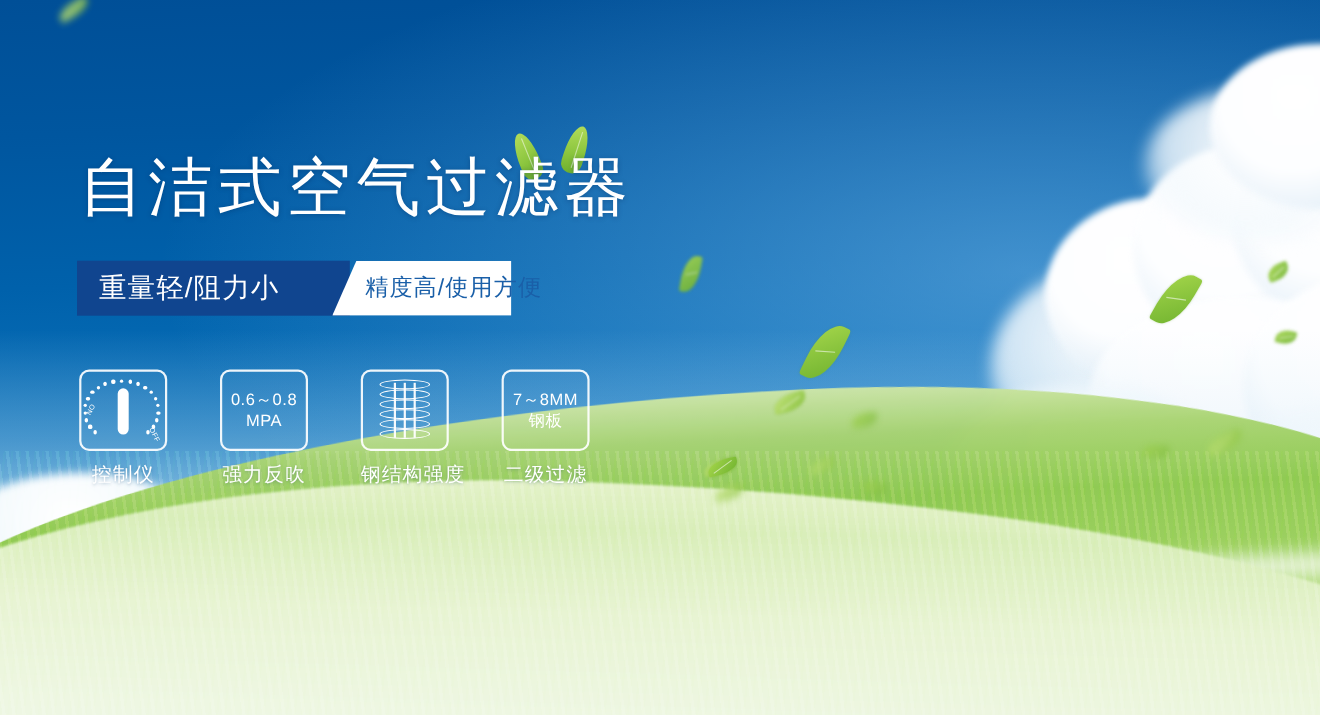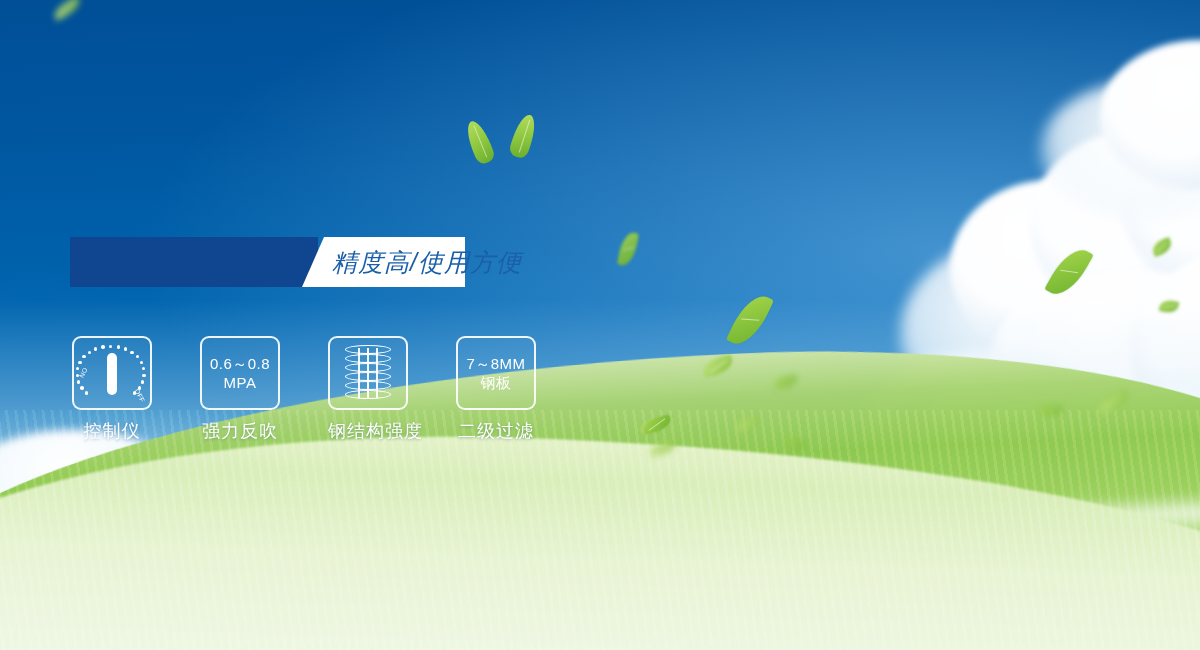--- a/index.html
+++ b/index.html
@@ -132,21 +132,21 @@
     position:absolute; left:232px; top:0; height:50px; width:163px;
     background:#ffffff;
     clip-path:polygon(22px 0, 163px 0, 163px 50px, 0 50px);
   }
   .subbar .t1{
     position:absolute; left:20px; top:0; height:50px; line-height:50px;
     font-size:25px; letter-spacing:1px; color:#ffffff; white-space:nowrap;
   }
   .subbar .t2{
     position:absolute; left:262px; top:0; height:62px; line-height:50px;
-    font-size:25px; letter-spacing:1px; color:#1a5fa8; white-space:nowrap;font-style:italic;
+    font-size:21px; letter-spacing:1px; color:#1a5fa8; white-space:nowrap;
   }
 
   
   .features{
     position:absolute; left:72px; top:336px;
     display:flex; gap:48px;
   }
   .feature{ width:80px; text-align:center; }
   .fbox{
     position:relative;
@@ -278,24 +278,26 @@
 
   <div class="sprout">
     <div class="lf l">
         <div class="vein"></div>
       </div>
     <div class="lf r">
         <div class="vein"></div>
       </div>
   </div>
 
+  <div class="title">自洁式空气过滤器</div>
 
   <div class="subbar">
     <div class="blue"></div>
     <div class="white"></div>
+    <div class="t1">重量轻/阻力小</div>
     <div class="t2">精度高/使用方便</div>
   </div>
 
   <div class="features">
 
     <div class="feature">
       <div class="fbox">
         <div class="gauge">
           <div class="dot" style="left:30.0px; top:1.0px;"></div>
           <div class="dot" style="left:37.5px; top:1.4px;"></div>

